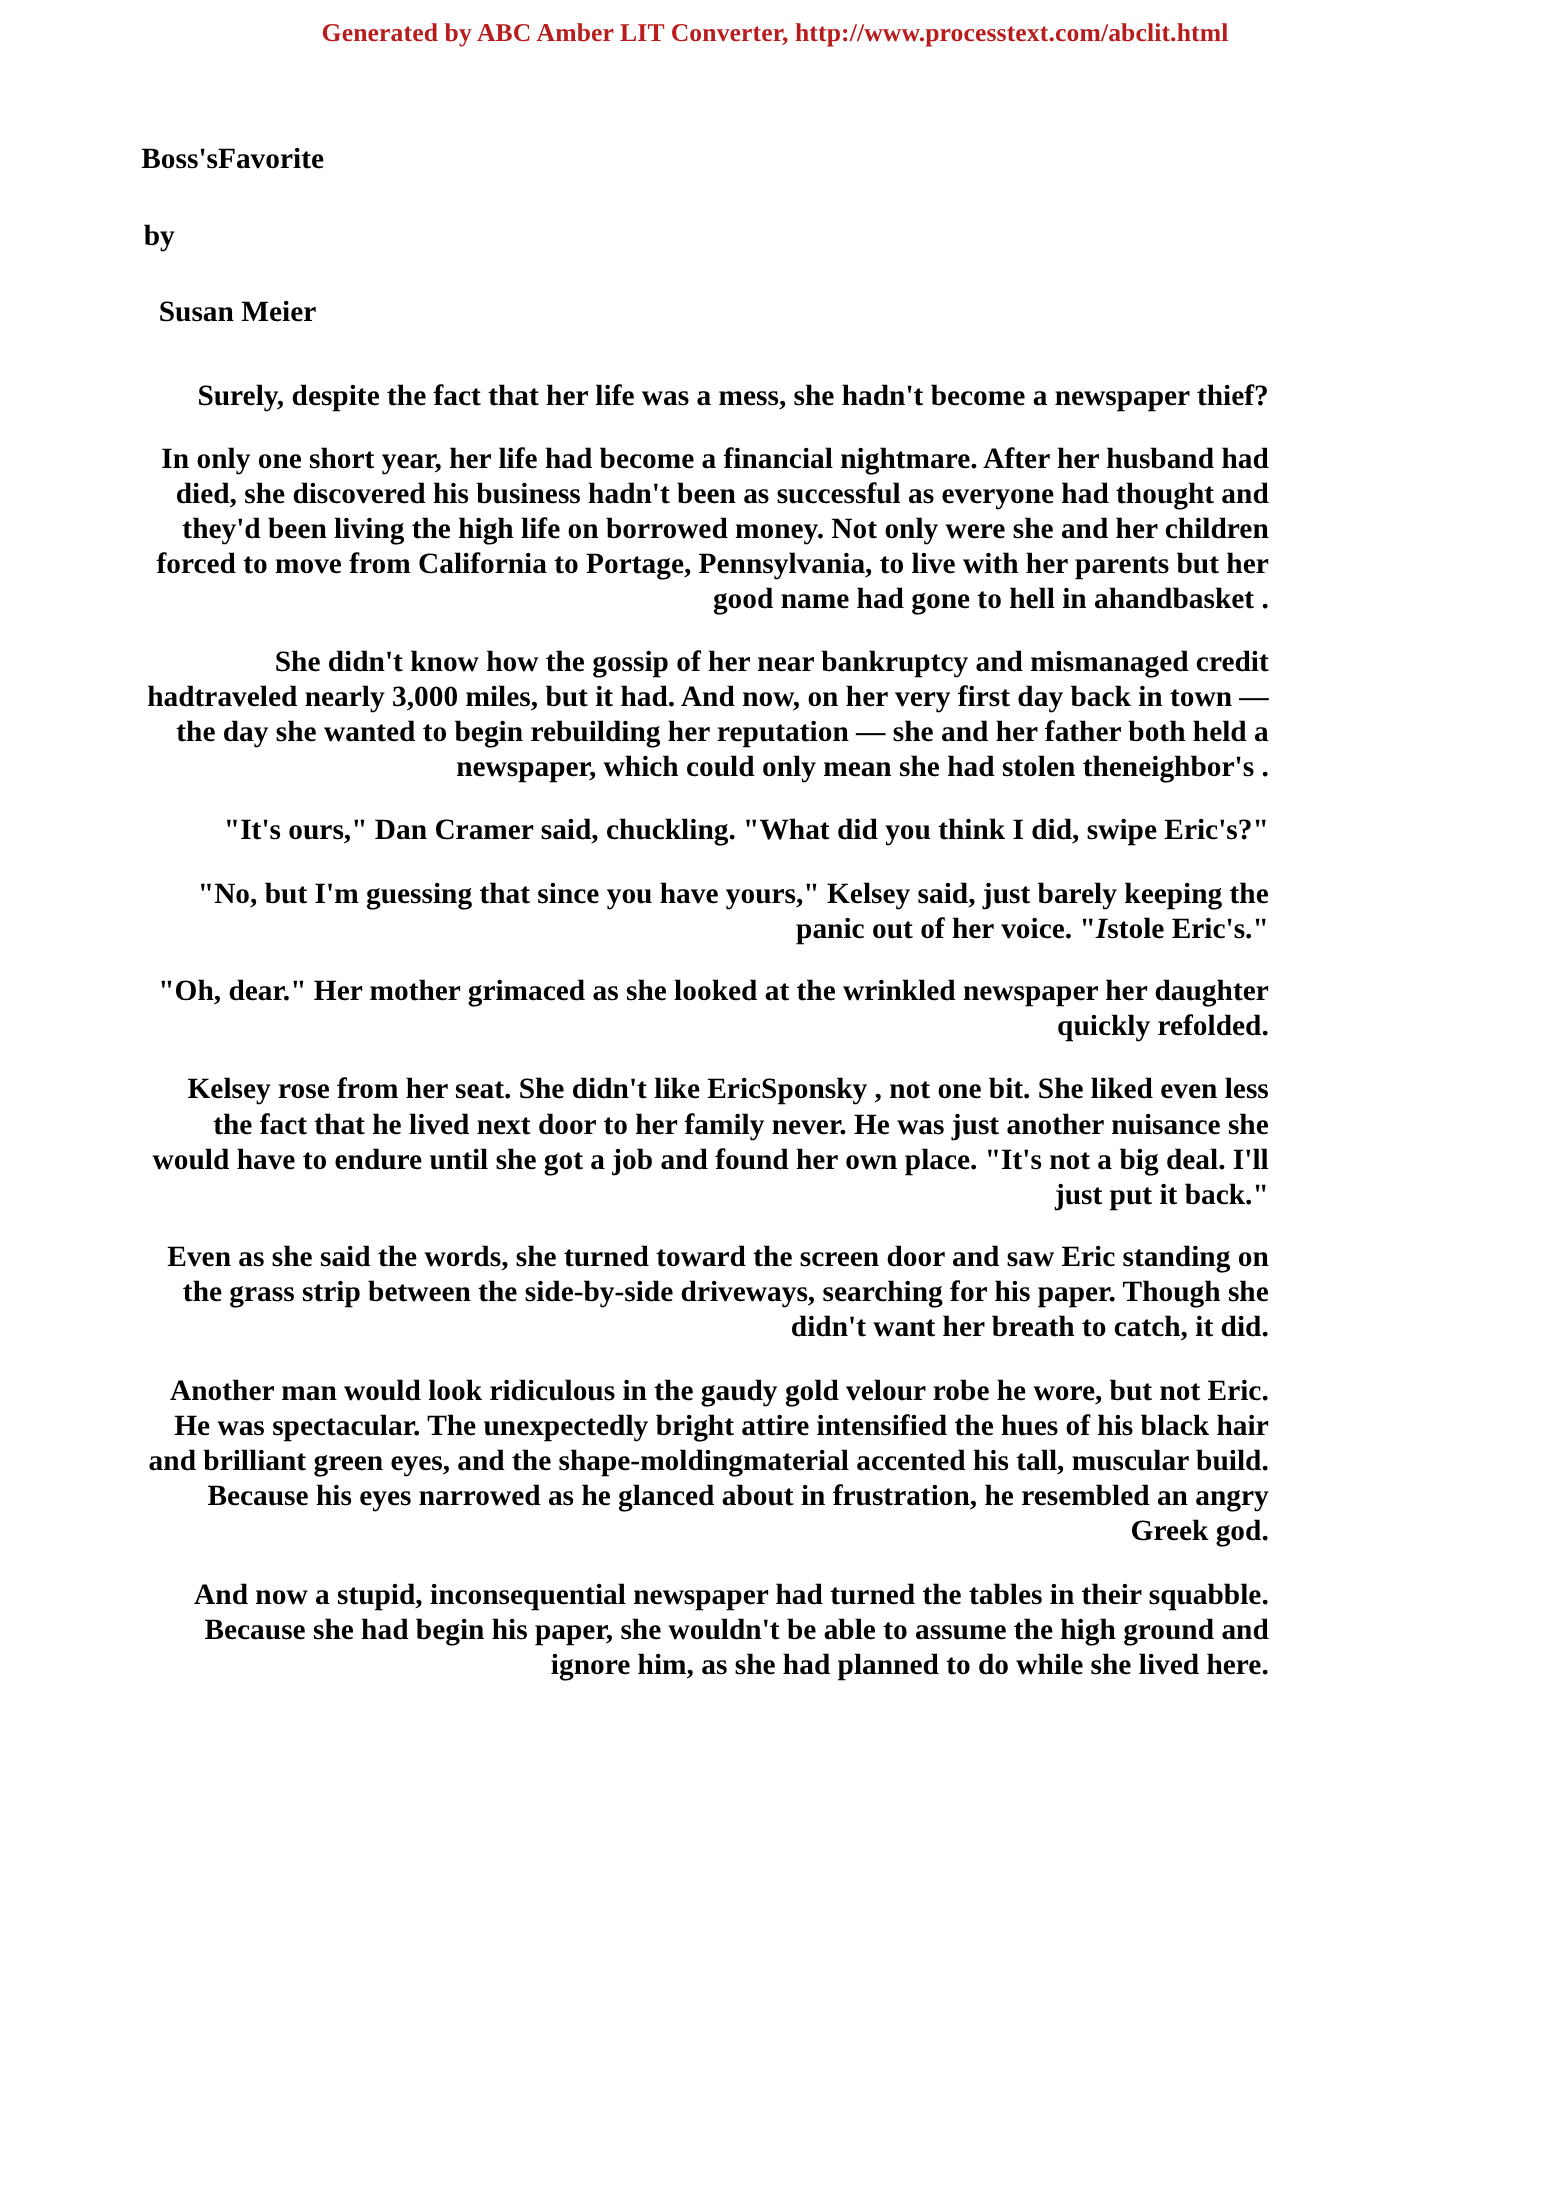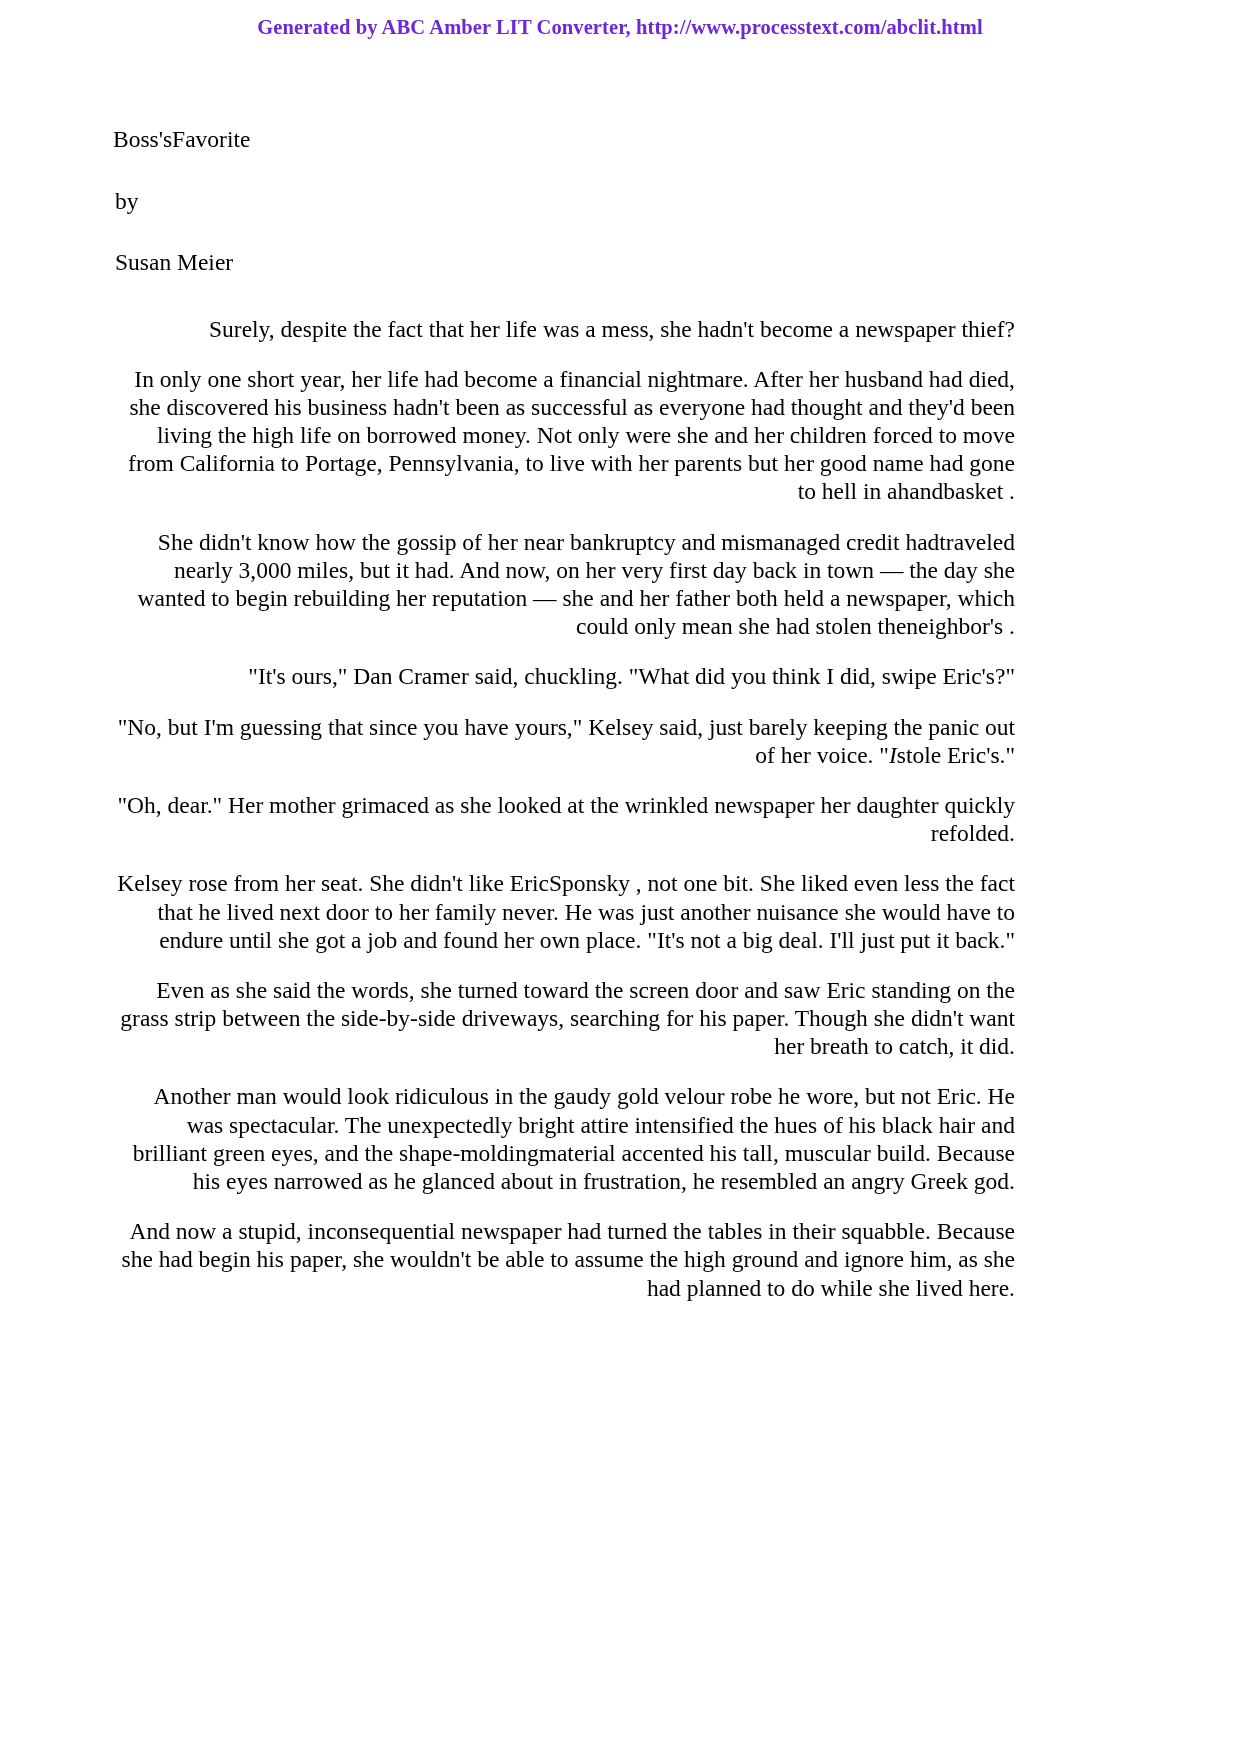--- a/index.html
+++ b/index.html
@@ -23,43 +23,44 @@
   }
   .header-note {
     position: absolute;
     top: 16px;
     left: 0;
     width: 1240px;
     text-align: center;
     font-family: "Liberation Serif", serif;
     font-weight: bold;
     font-size: 20.5px;
-    color: #6d28d9;
+    color: #b91c1c;
     letter-spacing: 0.1px;
   }
   .content {
     position: absolute;
     left: 113px;
-    top: 128px;
+    top: 116px;
     width: 902px;
+    font-weight: bold;
   }
   .title-line {
     font-size: 23.5px;
     line-height: 1.0;
     margin: 0 0 38px 0;
   }
   .byline-label {
     font-size: 23.5px;
     line-height: 1.0;
     margin: 0 0 38px 2px;
   }
   .author {
     font-size: 23.5px;
     line-height: 1.0;
-    margin: 0 0 40px 2px;
+    margin: 0 0 40px 14px;
   }
   .chapter {
     font-size: 23.5px;
     line-height: 1.0;
     margin: 40px 0 44px 3px;
   }
   p.para {
     font-size: 23.5px;
     line-height: 1.20;
     margin: 0 0 22px 0;

